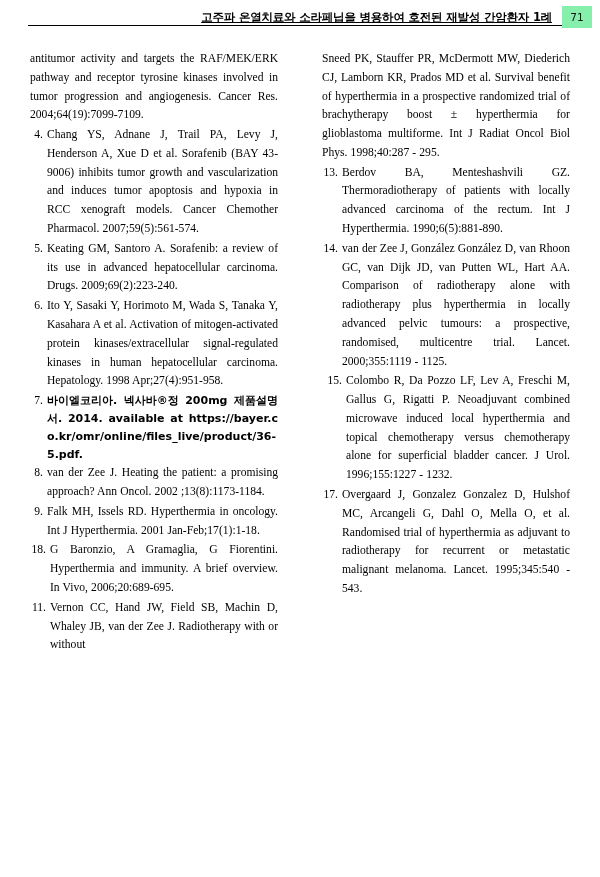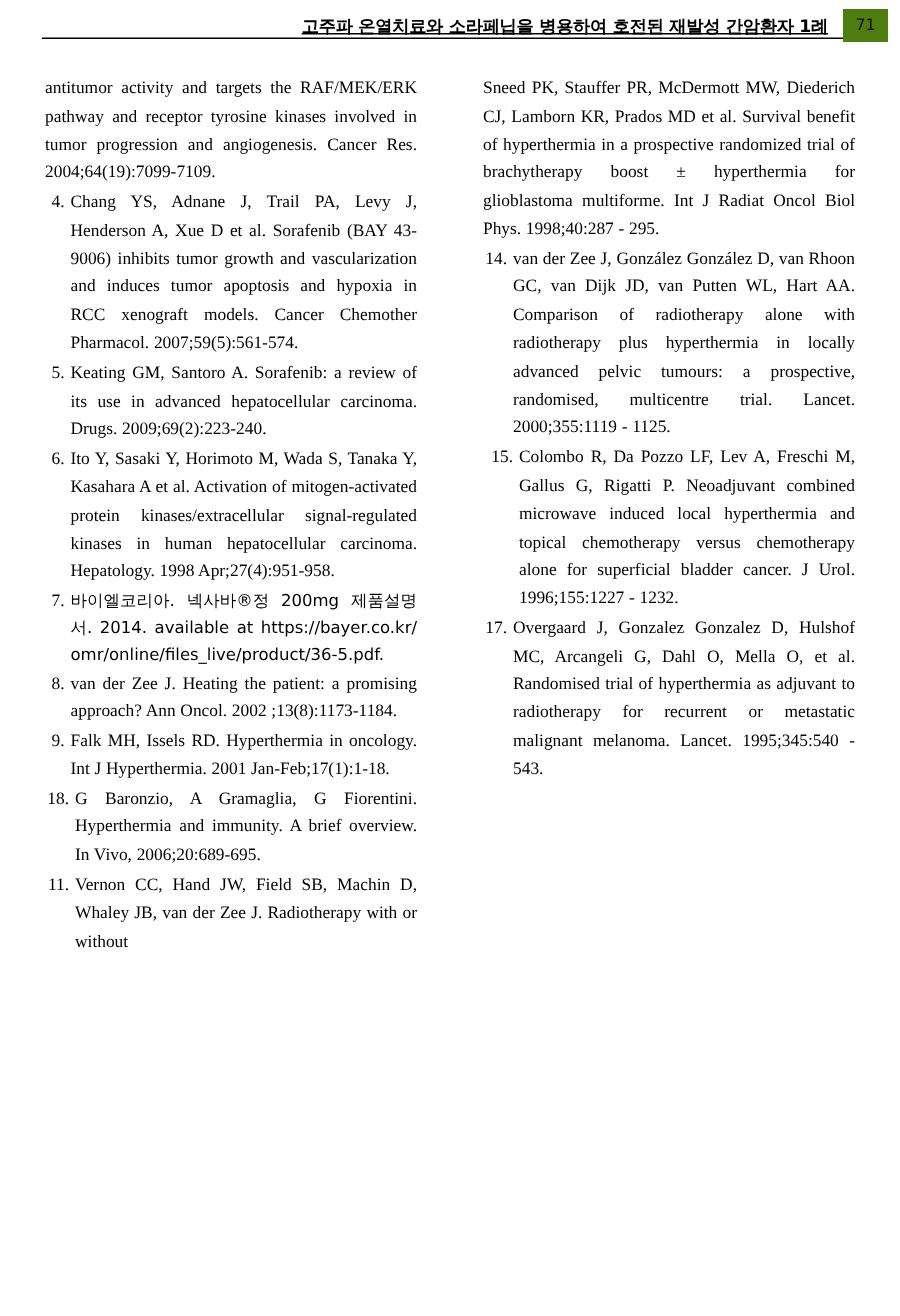--- a/index.html
+++ b/index.html
@@ -34,21 +34,21 @@
     font-size: 11.5px;
     font-weight: bold;
     letter-spacing: -0.2px;
     color: #000;
     padding-right: 10px;
     text-decoration: underline;
   }
   .header-pagebox {
     width: 30px;
     height: 22px;
-    background: #4d7c0f;
+    background: #86efac;
     border: 0;
     display: flex;
     align-items: center;
     justify-content: center;
     font-family: "DejaVu Sans", sans-serif;
     font-size: 10.5px;
     color: #111;
   }
   .header-rule {
     position: absolute;
@@ -93,20 +93,21 @@
   }
   
   .ref.cont .num { min-width: 0; padding-right: 0; }
 
   .ref .body.kor {
     font-family: "DejaVu Sans", sans-serif;
     font-size: 11px;
   }
   .ref .body.url {
     word-break: break-all;
+    font-weight: bold;
   }
   .indent-more { padding-left: 4px; }
 </style>
 </head>
 <body>
 
 <div class="page-header">
   <div class="header-title">고주파 온열치료와 소라페닙을 병용하여 호전된 재발성 간암환자 1례</div>
   <div class="header-pagebox">
     <span>71</span>
@@ -165,20 +166,24 @@
 
   </div>
 
   <div class="col">
 
 
     <div class="ref">
       <div class="body">Sneed PK, Stauffer PR, McDermott MW, Diederich CJ, Lamborn KR, Prados MD et al. Survival benefit of hyperthermia in a prospective randomized trial of brachytherapy boost ± hyperthermia for glioblastoma multiforme. Int J Radiat Oncol Biol Phys. 1998;40:287 - 295.</div>
     </div>
 
+    <div class="ref">
+      <div class="num wide">13.</div>
+      <div class="body">Berdov BA, Menteshashvili GZ. Thermoradiotherapy of patients with locally advanced carcinoma of the rectum. Int J Hyperthermia. 1990;6(5):881-890.</div>
+    </div>
 
     <div class="ref">
       <div class="num wide">14.</div>
       <div class="body">van der Zee J, González González D, van Rhoon GC, van Dijk JD, van Putten WL, Hart AA. Comparison of radiotherapy alone with radiotherapy plus hyperthermia in locally advanced pelvic tumours: a prospective, randomised, multicentre trial. Lancet. 2000;355:1119 - 1125.</div>
     </div>
 
     <div class="ref indent-more">
       <div class="num wide">15.</div>
       <div class="body">Colombo R, Da Pozzo LF, Lev A, Freschi M, Gallus G, Rigatti P. Neoadjuvant combined microwave induced local hyperthermia and topical chemotherapy versus chemotherapy alone for superficial bladder cancer. J Urol. 1996;155:1227 - 1232.</div>
     </div>

